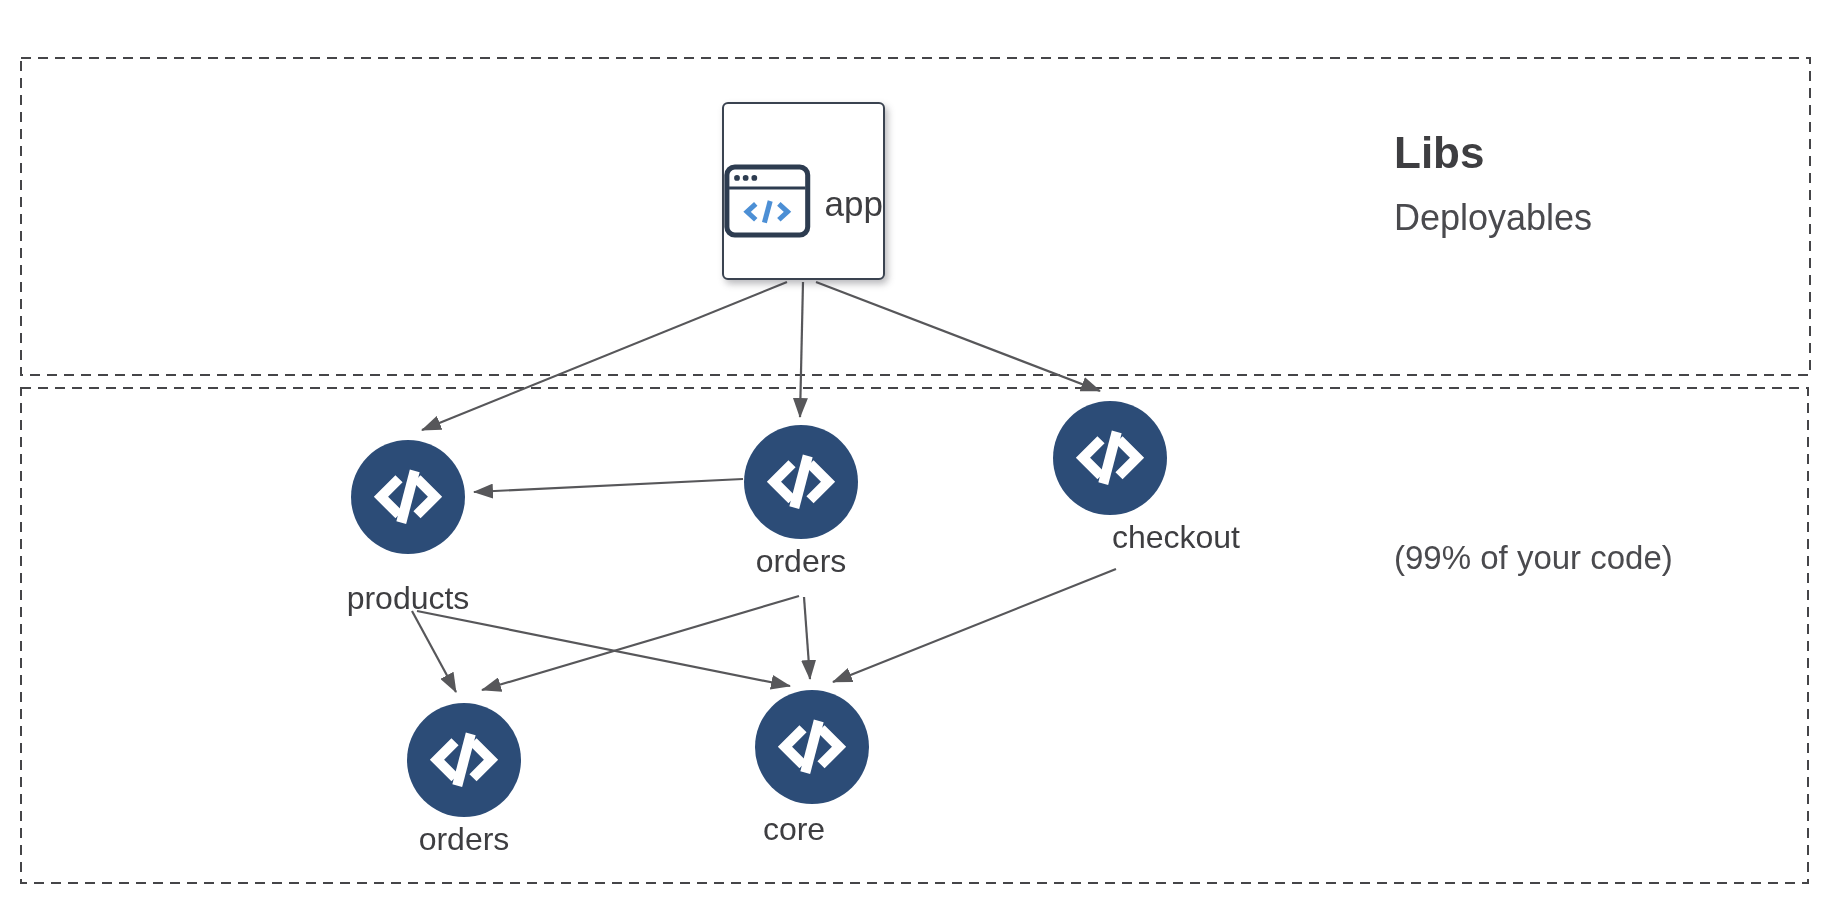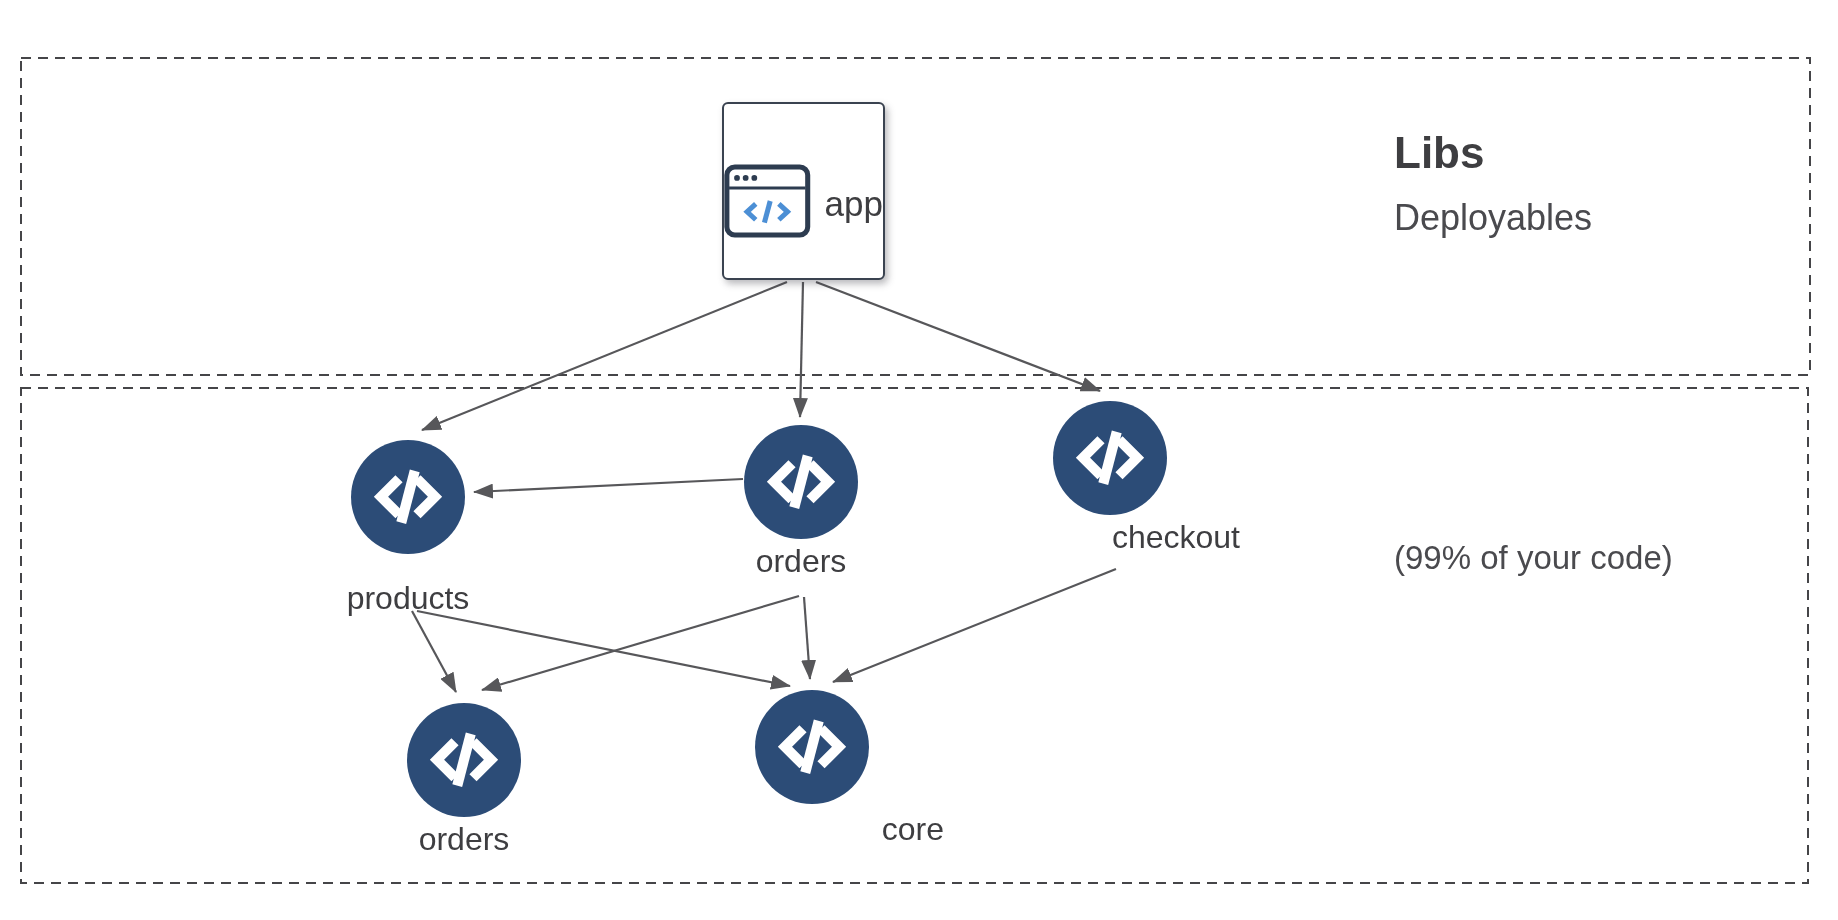--- a/index.html
+++ b/index.html
@@ -143,21 +143,21 @@
    </svg>
       </div>
       <div class="node-label" style="left: 334px; top: 820px;">orders</div>
       <div class="circle-node" style="left: 755px; top: 690px; width: 114px; height: 114px;">
         <svg width="72" viewBox="0 0 64 60">
      <path d="M24 14 L8 30 L24 46" stroke="#ffffff" stroke-width="9" fill="none"></path>
      <line x1="38" y1="7" x2="26" y2="53" stroke="#ffffff" stroke-width="9"></line>
      <path d="M40 14 L56 30 L40 46" stroke="#ffffff" stroke-width="9" fill="none"></path>
    </svg>
       </div>
-      <div class="node-label" style="left: 684px; top: 810px; text-align: right;">core</div>
+      <div class="node-label" style="left: 664px; top: 810px;">core</div>
     </div>
 
   <div class="section-label apps">
     <div class="sec-title">Libs</div>
     <div class="sec-sub">Deployables</div>
   </div>
 
   <div class="section-label libs">
     <div class="sec-sub">(99% of your code)</div>
   </div>

